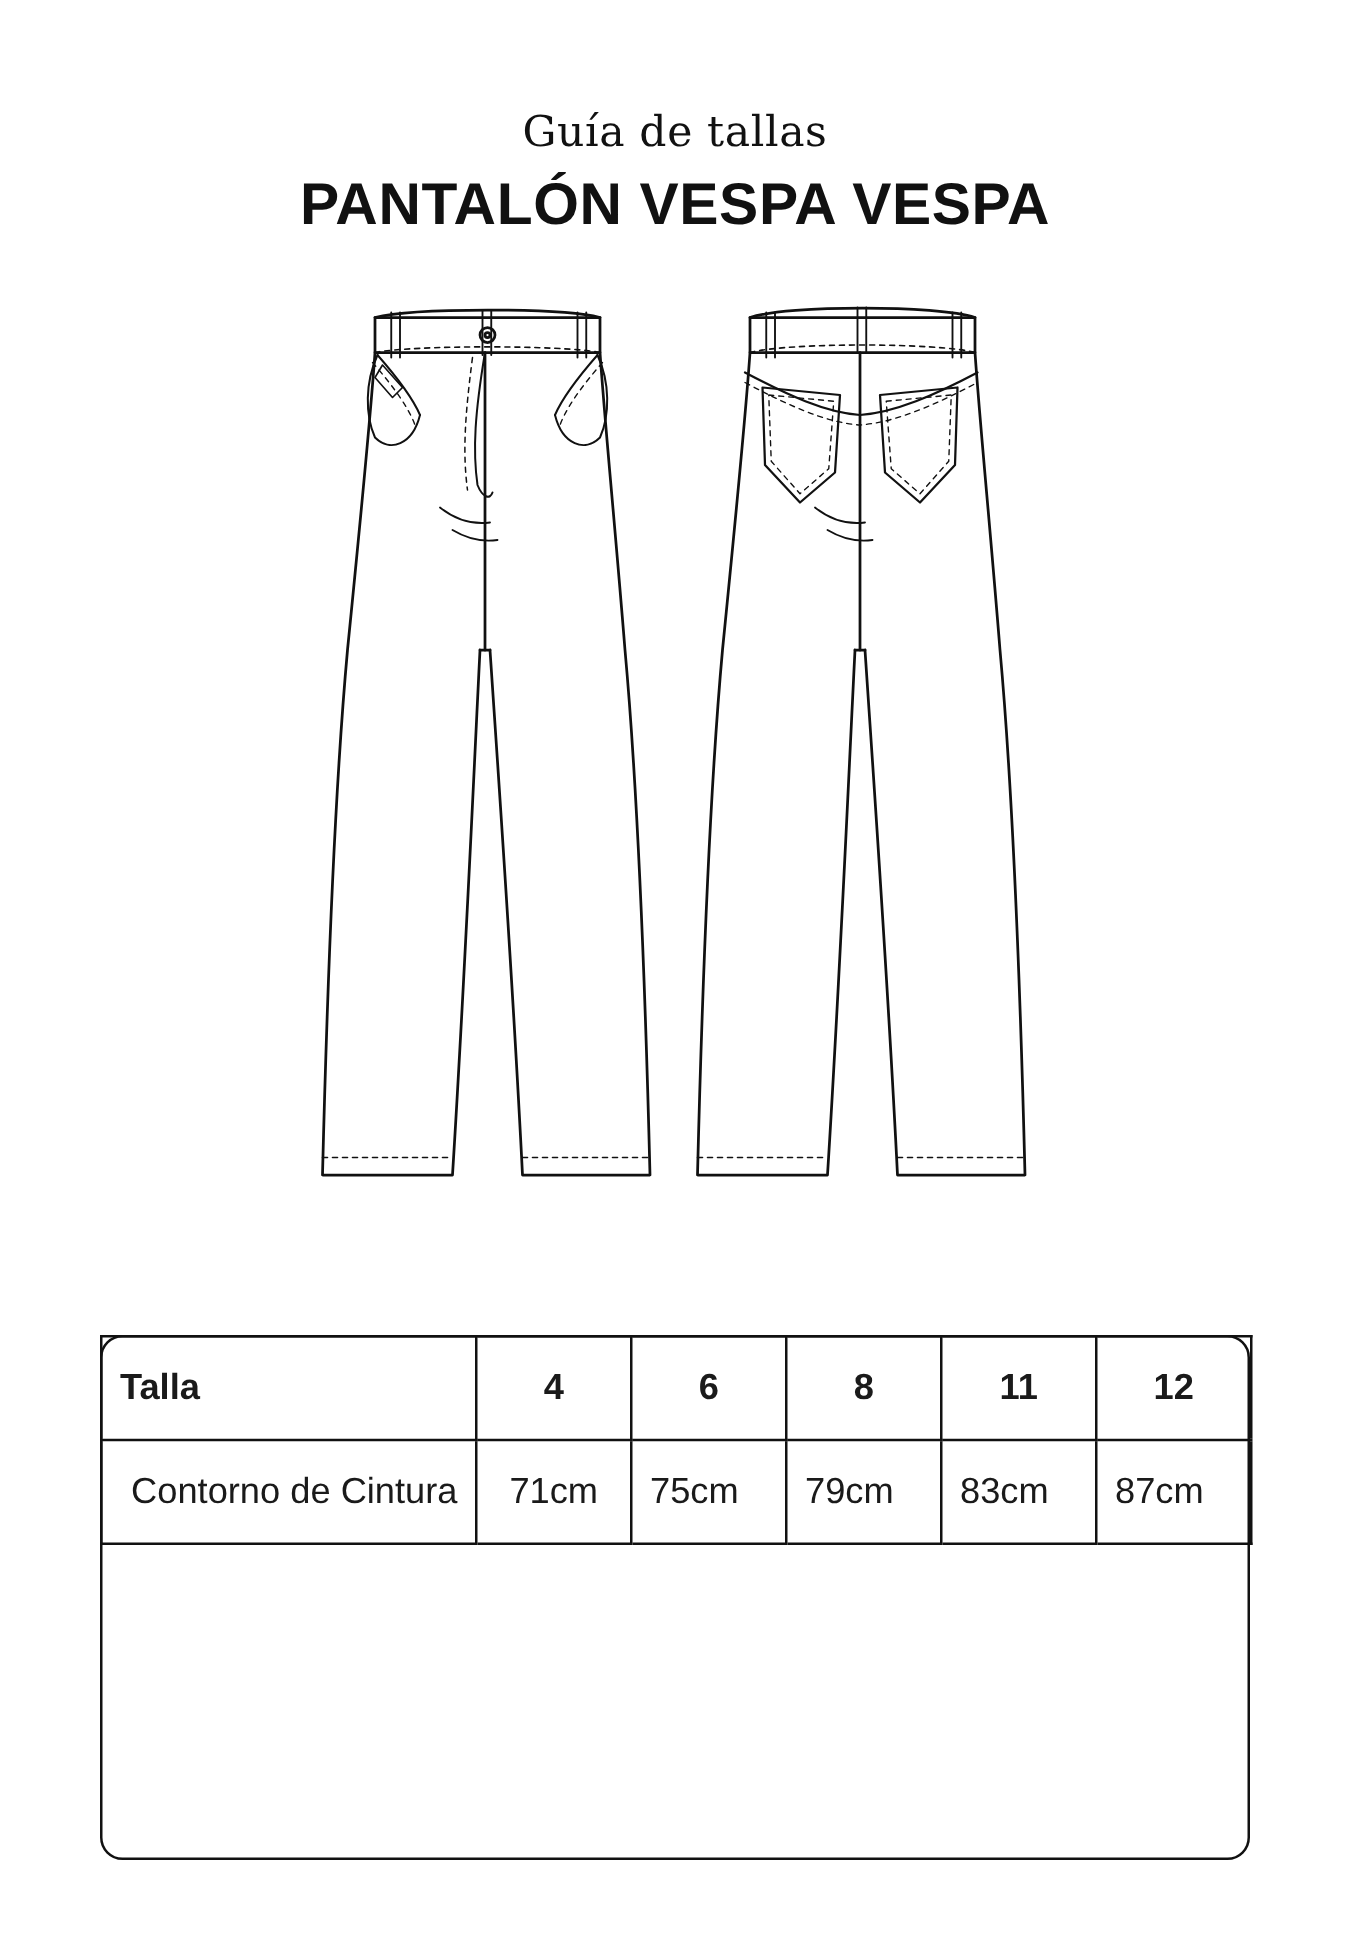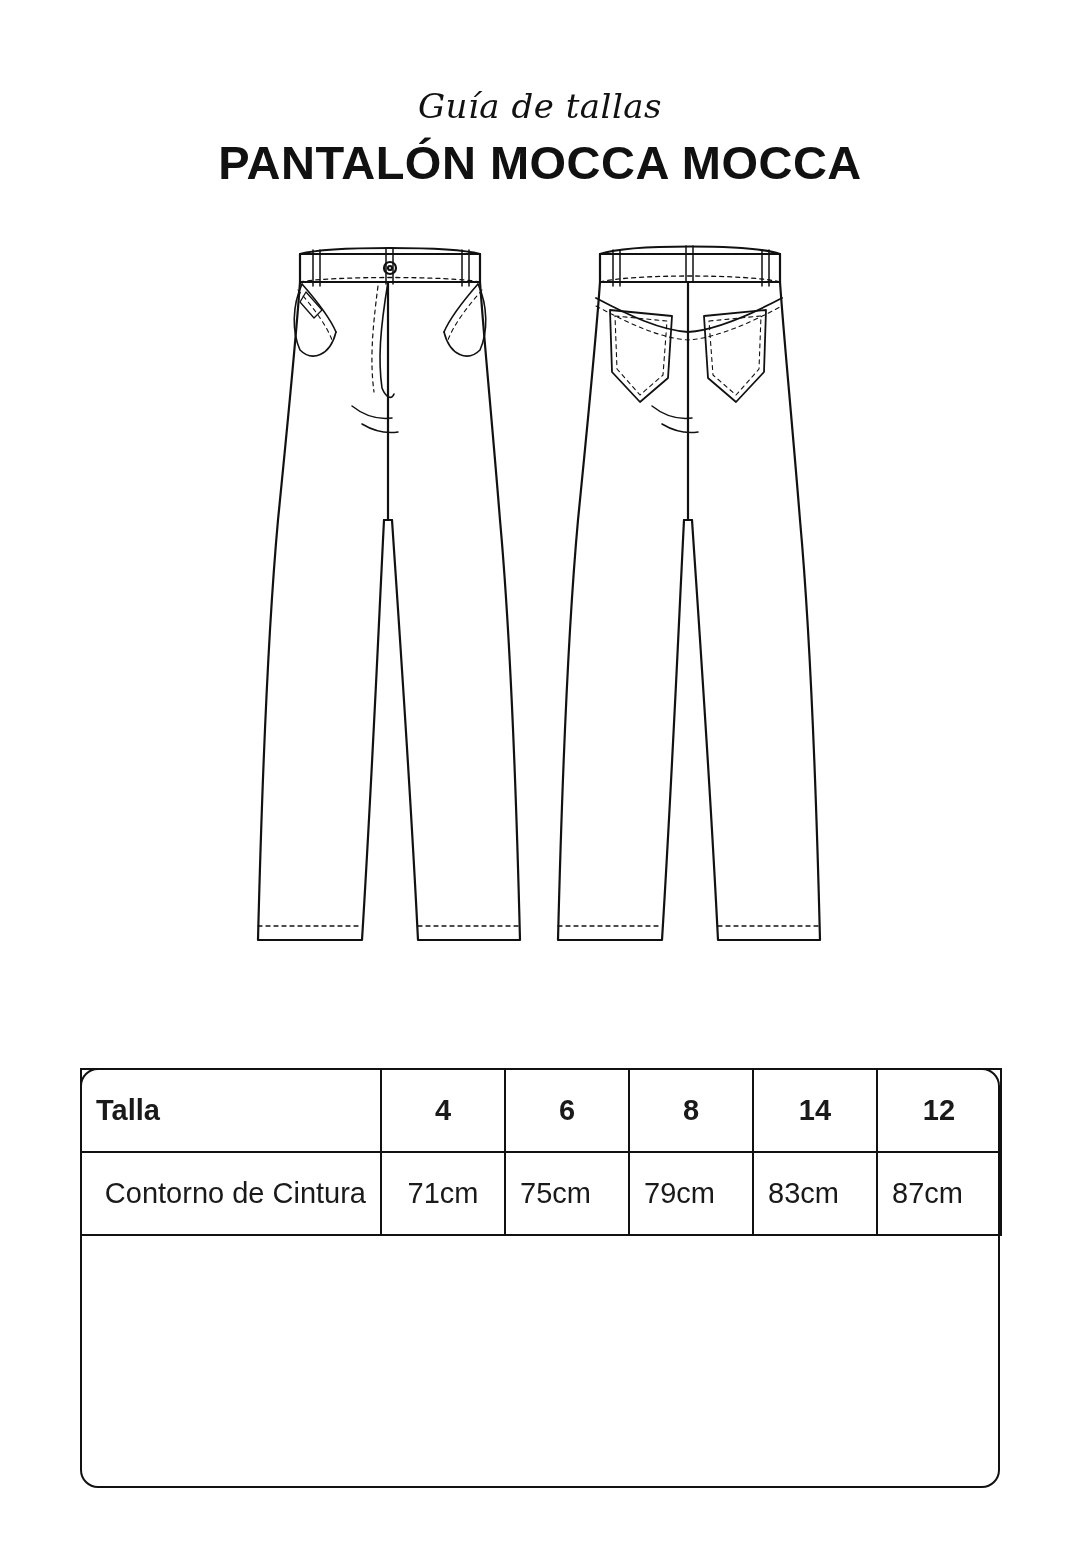--- a/index.html
+++ b/index.html
@@ -25,21 +25,20 @@
   }
 
   
   .header {
     width: 100%;
     text-align: center;
     margin-top: 88px;
   }
   .script-title {
     font-family: "DejaVu Serif", serif;
-    font-style: italic;
     font-size: 34px;
     letter-spacing: 0.5px;
     color: #111;
     line-height: 1.1;
     font-weight: 400;
   }
   .main-title {
     font-family: "Liberation Sans", sans-serif;
     font-weight: bold;
     font-size: 47px;
@@ -130,21 +129,21 @@
     font-size: 33px;
   }
 </style>
 </head>
 <body>
 
 <div class="page">
 
   <div class="header">
     <div class="script-title">Guía de tallas</div>
-    <div class="main-title">PANTALÓN MOCCA MOCCA</div>
+    <div class="main-title">PANTALÓN VESPA VESPA</div>
   </div>
 
   <div class="illustration">
     <svg width="1080" height="760" viewBox="0 0 1080 760" xmlns="http://www.w3.org/2000/svg">
       <g fill="none" stroke="#111" stroke-width="2.2" stroke-linejoin="round" stroke-linecap="round">
 
         <g>
 
           <path d="M300 34 L300 62 L480 62 L480 34 Z"></path>
           <path d="M300 34 C330 26, 450 26, 480 34"></path>
@@ -220,21 +219,21 @@
 
   <div class="table-wrap">
     <div class="table-border"></div>
     <table class="size-table">
       <tbody>
           <tr class="head-row">
         <th class="col-label">Talla</th>
         <th class="col-val">4</th>
         <th class="col-val">6</th>
         <th class="col-val">8</th>
-        <th class="col-val">14</th>
+        <th class="col-val">11</th>
         <th class="col-val">12</th>
       </tr>
       <tr>
         <td class="col-label row-label">Contorno de Cintura</td>
         <td class="col-val first-val">71cm</td>
         <td class="col-val val-cell">75cm</td>
         <td class="col-val val-cell">79cm</td>
         <td class="col-val val-cell">83cm</td>
         <td class="col-val val-cell">87cm</td>
       </tr>

